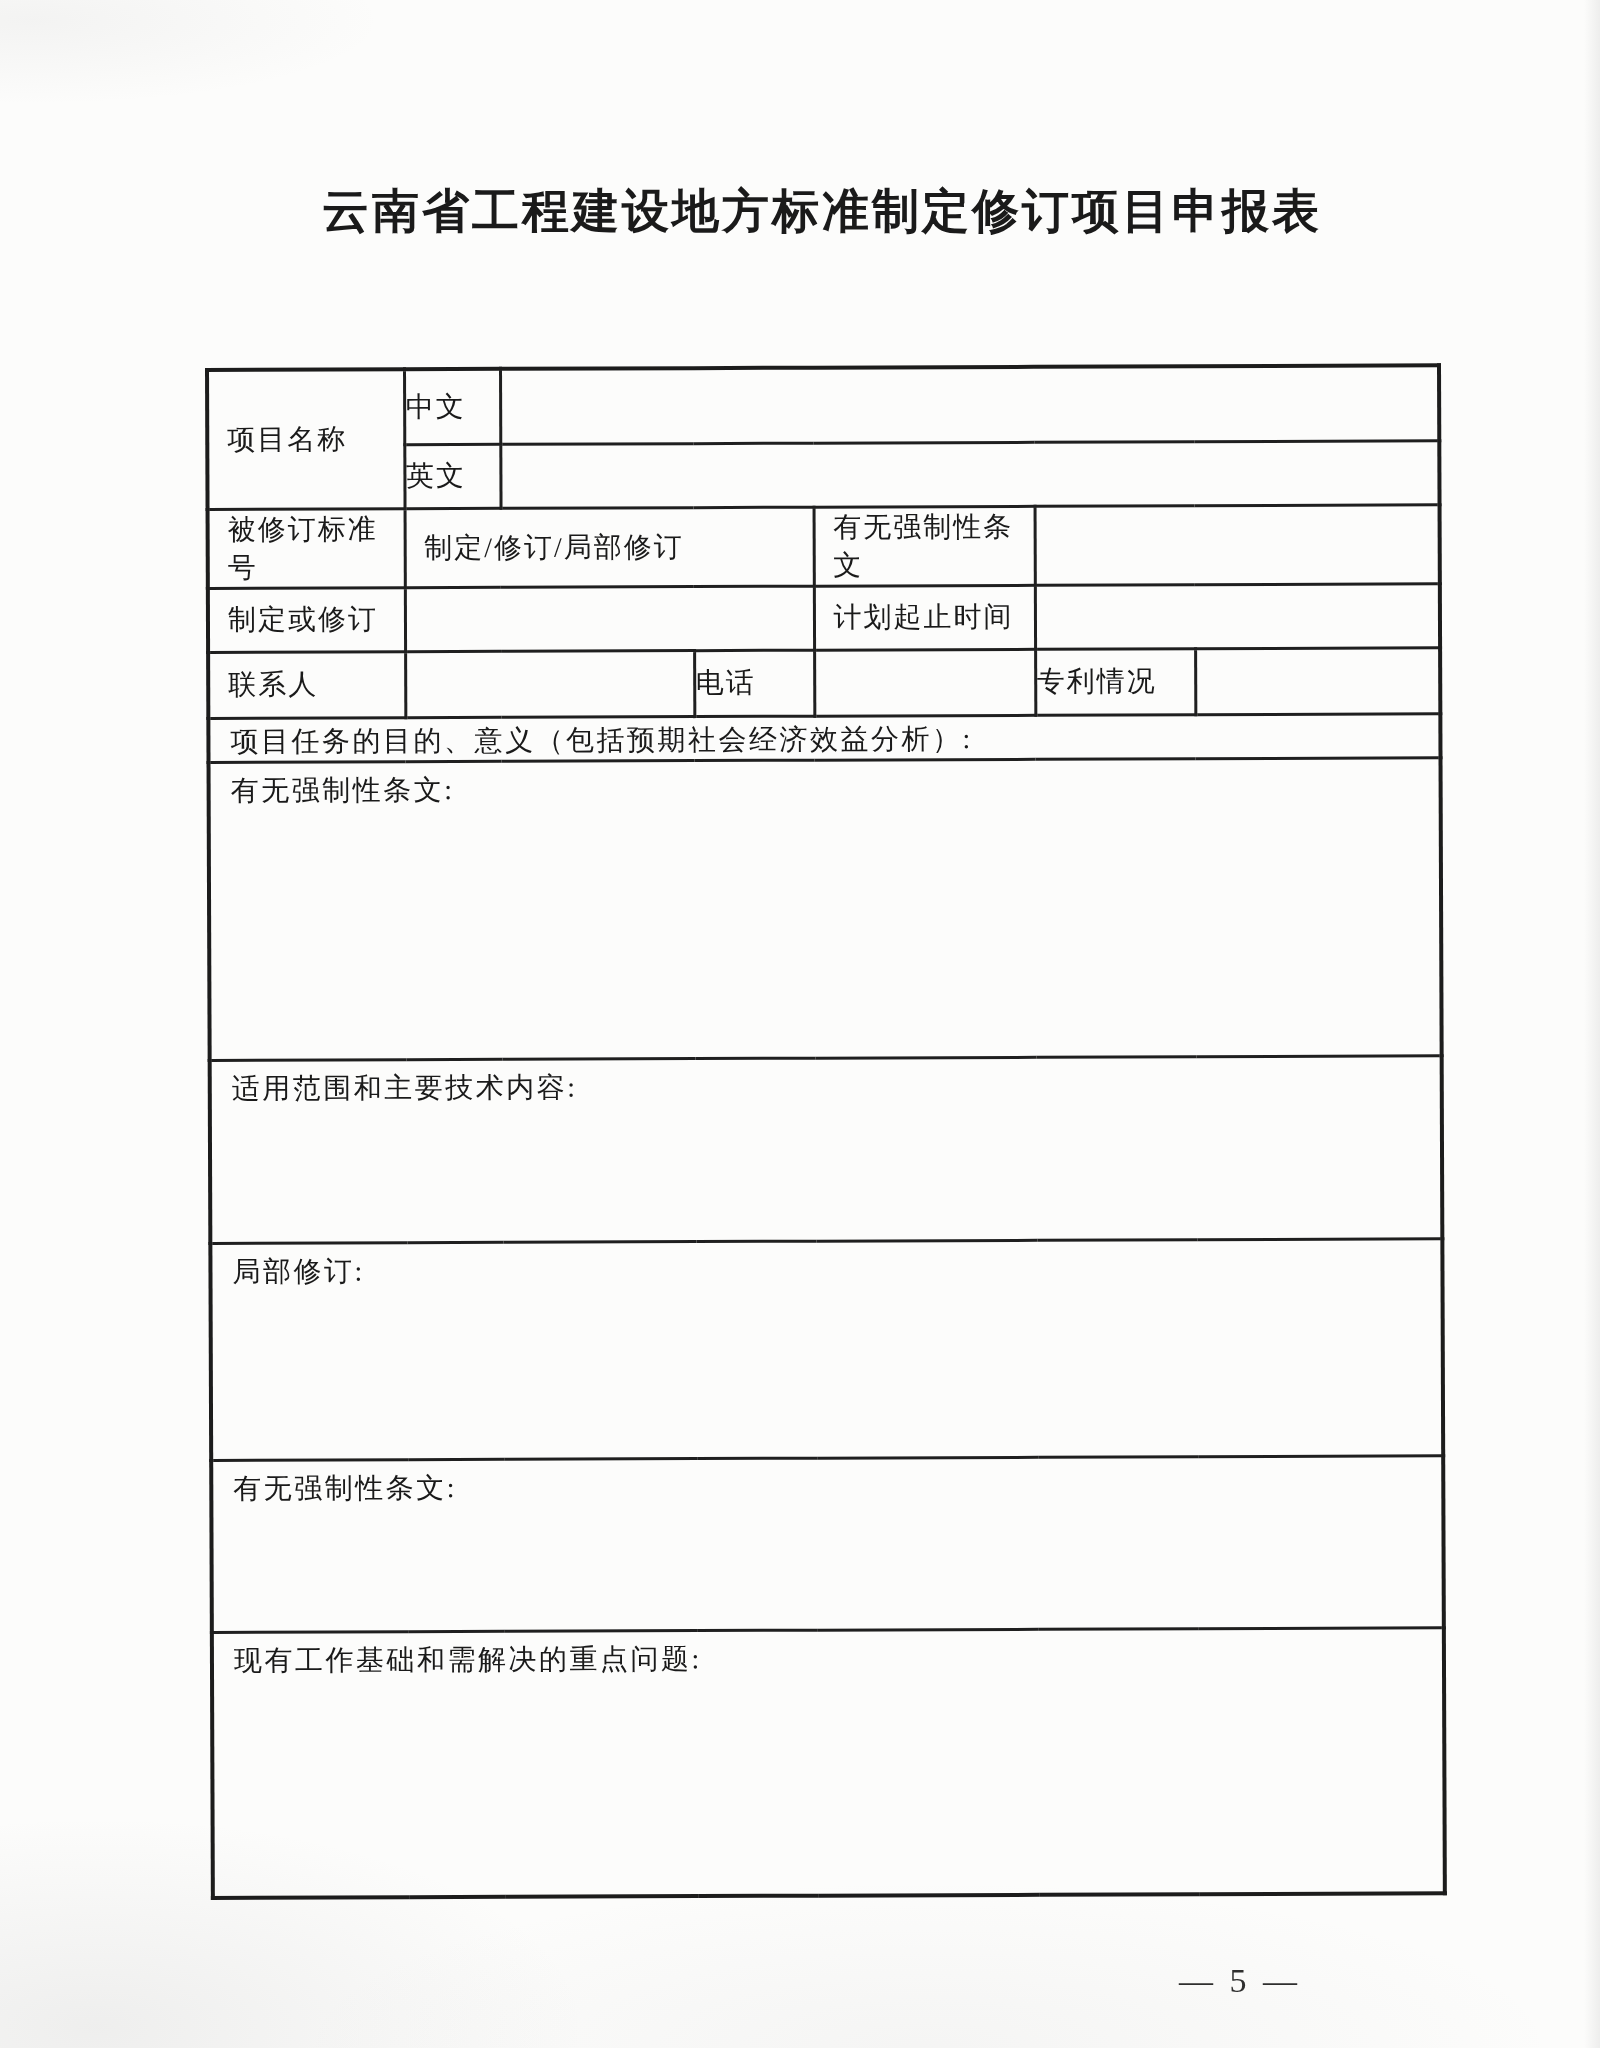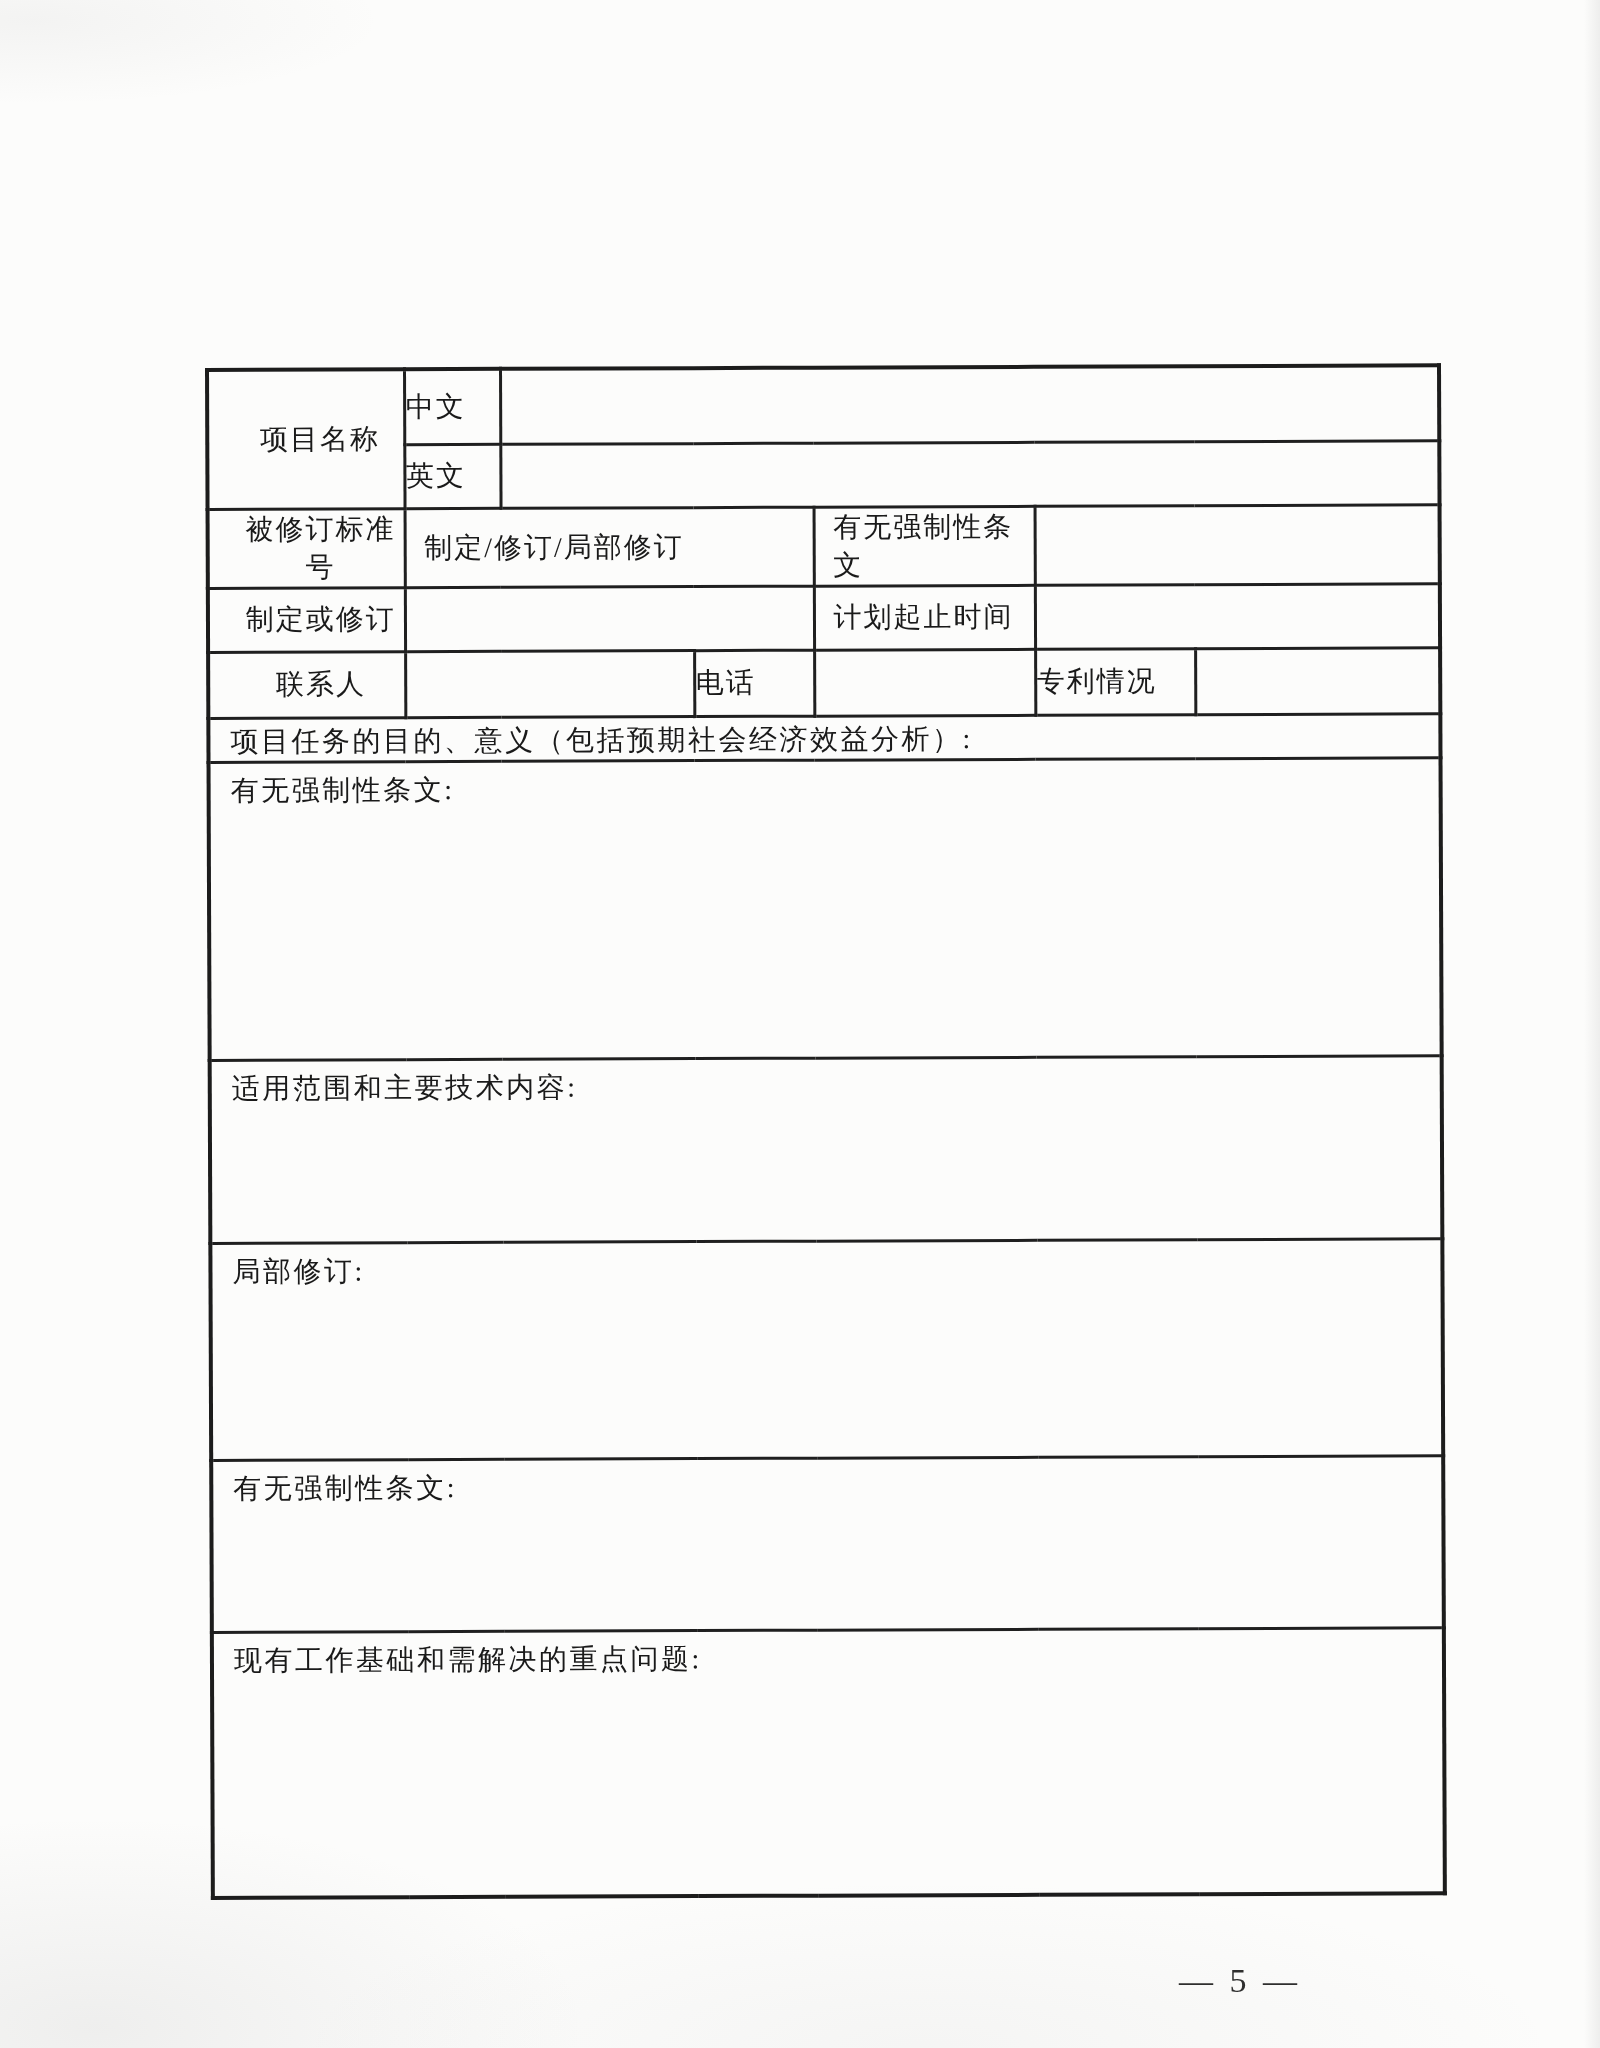--- a/index.html
+++ b/index.html
@@ -41,21 +41,21 @@
     transform-origin:0 0;
   }
   td{
     border:3px solid #1f1f1f;
     font-size:28px;
     letter-spacing:2px;
     padding:0;
     vertical-align:middle;
     background:transparent;
   }
-  td.lbl{padding-left:28px;text-align:center;}
+  td.lbl{padding-left:18px;}
   td.ctr{text-align:left;}
   td.lbl2{padding-left:18px;}
   td.sec{
     vertical-align:top;
     padding:8px 14px 0 20px;
     letter-spacing:2.5px;
   }
   tr.r-header td.sec{padding-top:3px;}
   .pagenum{
     position:absolute;
@@ -65,20 +65,21 @@
     font-size:34px;
     letter-spacing:4px;
     color:#2e2e2e;
   }
 </style>
 </head>
 <body>
 
 <div class="page">
 
+  <h1 class="title">云南省工程建设地方标准制定修订项目申报表</h1>
 
   <table class="form-table">
     <colgroup>
       <col style="width:197px">
       <col style="width:96px">
       <col style="width:193px">
       <col style="width:120px">
       <col style="width:221px">
       <col style="width:160px">
       <col style="width:245px">

